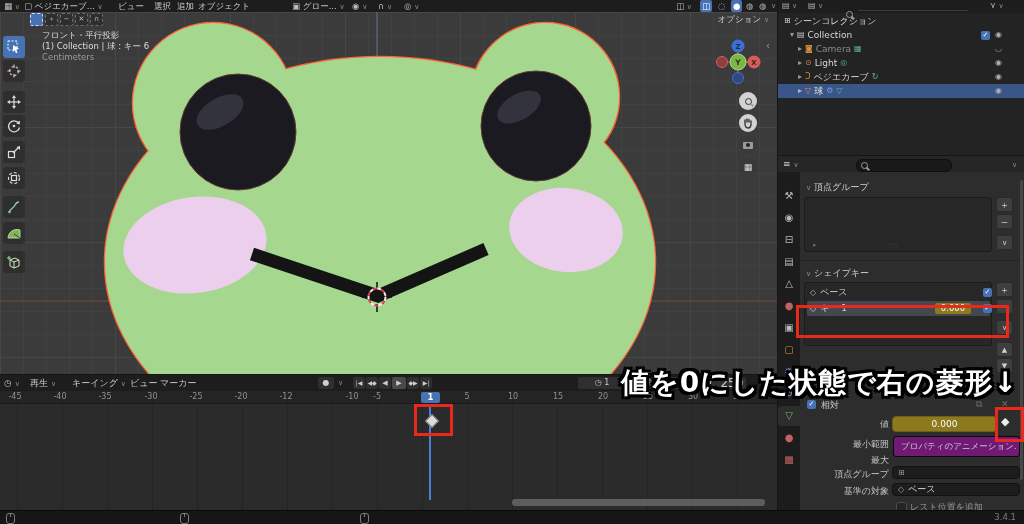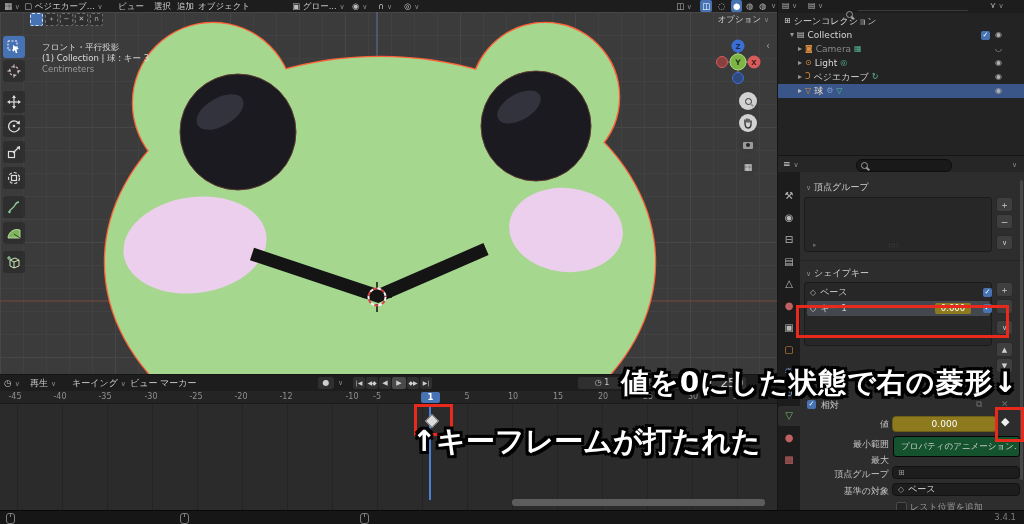--- a/index.html
+++ b/index.html
@@ -15,21 +15,21 @@
   .hbtn{color:#cfcfcf;}
   .blue-tile{background:#4772b3;border-radius:2px;padding:0 2px;color:#fff;}
   
   #vp-canvas{left:0;top:12px;width:777px;height:362px;background-color:#3b3b3b;
     background-image:
       linear-gradient(to right,#474747 1px,transparent 1px),
       linear-gradient(to bottom,#474747 1px,transparent 1px),
       linear-gradient(to right,#414141 1px,transparent 1px),
       linear-gradient(to bottom,#414141 1px,transparent 1px);
     background-size:115px 115px,115px 115px,23px 23px,23px 23px;overflow:hidden;}
-  #overlay-info{left:42px;top:18px;font-size:8.5px;line-height:11px;color:#dcdcdc;margin-top:12px;}
+  #overlay-info{left:42px;top:18px;font-size:8.5px;line-height:11px;color:#dcdcdc;}
   #overlay-info .dim{color:#9a9a9a;}
   
   .tbtn{left:3px;width:22px;height:22px;background:#2c2c2ccc;border-radius:3px;
     display:flex;align-items:center;justify-content:center;}
   .tbtn.active{background:#4772b3;}
   
   .navc{width:18px;height:18px;border-radius:50%;display:flex;align-items:center;justify-content:center;}
   .navc.light{background:#d2d2d2;color:#222;}
   .navc.dark{background:#3a3a3acc;color:#ddd;}
   
@@ -80,21 +80,21 @@
     color:#cfcfcf;font-size:9px;line-height:14px;text-align:center;box-sizing:border-box;}
   .lrow{position:absolute;left:2px;width:183px;height:15px;display:flex;align-items:center;gap:4px;padding-left:3px;box-sizing:border-box;border-radius:2px;}
   .lrow.sel{background:#45474e;}
   .chip{background:#8d7a1f;border-radius:2px;color:#fff;text-align:center;font-size:8.5px;}
   .plabel{position:absolute;left:0;width:89px;text-align:right;color:#c3c3c3;}
   .pfield{position:absolute;background:#1d1d1d;border:1px solid #121212;border-radius:4px;box-sizing:border-box;
     display:flex;align-items:center;gap:4px;padding-left:5px;color:#d5d5d5;}
   #val-slider{background:#8d7a1f;border:1px solid #6e5f16;border-radius:4px;color:#fff;text-align:center;font-size:9px;}
   #props-scroll{left:242px;top:180px;width:3px;height:300px;background:#474747;border-radius:2px;}
   
-  #tooltip{left:893px;top:436px;width:127px;height:21px;background:#14532d;border:1px solid #050505;border-radius:3px;
+  #tooltip{left:893px;top:436px;width:127px;height:21px;background:#701a75;border:1px solid #050505;border-radius:3px;
     box-sizing:border-box;color:#cfcfcf;font-size:8.5px;line-height:19px;padding-left:7px;z-index:20;white-space:nowrap;overflow:hidden;}
   
   #statusbar{left:0;top:510px;width:1024px;height:14px;background:#161616;border-top:1px solid #0a0a0a;box-sizing:border-box;}
   .mouse{position:absolute;top:2px;width:7px;height:9px;border:1px solid #7d7d7d;border-radius:3px;}
   .mouse::before{content:"";position:absolute;left:2.5px;top:0;width:1px;height:3px;background:#7d7d7d;}
   #version{position:absolute;right:8px;top:1px;font-size:8.5px;color:#7d7d7d;}
   
   .redbox{position:absolute;border:3px solid #e8291c;z-index:40;}
   .jp-big{position:absolute;color:#fff;font-weight:800;z-index:41;white-space:nowrap;
     text-shadow:-3px -3px 0 #000,3px -3px 0 #000,-3px 3px 0 #000,3px 3px 0 #000,-3px 0 0 #000,3px 0 0 #000,0 -3px 0 #000,0 3px 0 #000;}
@@ -163,21 +163,21 @@
     <div class="abs" style="left:30px;top:1px;display:flex;gap:2px">
       <span class="selb active"></span>
       <span class="selb">＋</span>
       <span class="selb">−</span>
       <span class="selb">✕</span>
       <span class="selb">∩</span>
     </div>
 
     <div id="overlay-info" class="abs">
       <div>フロント・平行投影</div>
-      <div>(1) Collection | 球 : キー 3</div>
+      <div>(1) Collection | 球 : キー 6</div>
       <div class="dim">Centimeters</div>
     </div>
 
     <div class="tbtn active abs" style="top:24px">
       <svg width="14" height="14" viewBox="0 0 14 14">
           <rect x="1" y="1" width="9" height="9" fill="none" stroke="#fff" stroke-width="1" stroke-dasharray="2 1.5"></rect>
           <path d="M6,5 L12,8.5 L9,9.5 L10.5,13 L8.8,13 L7.8,10 L6,12 Z" fill="#fff"></path>
         </svg>
     </div>
     <div class="tbtn abs" style="top:48px">
@@ -468,15 +468,14 @@
     <span class="mouse" style="left:6px"></span>
     <span class="mouse" style="left:180px"></span>
     <span class="mouse" style="left:360px"></span>
     <span id="version">3.4.1</span>
   </div>
 
   <div class="redbox" style="left:414px;top:404px;width:33px;height:26px"></div>
   <div class="redbox" style="left:796px;top:305px;width:207px;height:27px"></div>
   <div class="redbox" style="left:995px;top:407px;width:23px;height:29px"></div>
   <div class="jp-big" style="right:6px;top:364px;font-size:28px;letter-spacing:1px">値を0にした状態で右の菱形↓</div>
-  <div class="jp-big" style="left:412px;top:422px;font-size:29px">↑キーフレームが打たれた</div>
 
 </div>
 
 </body></html>

